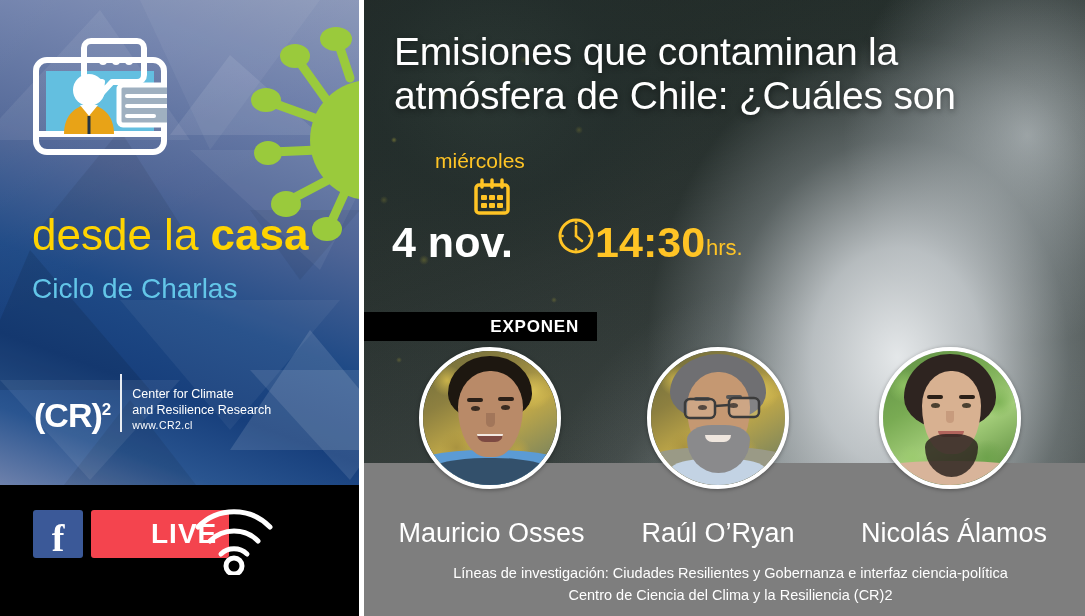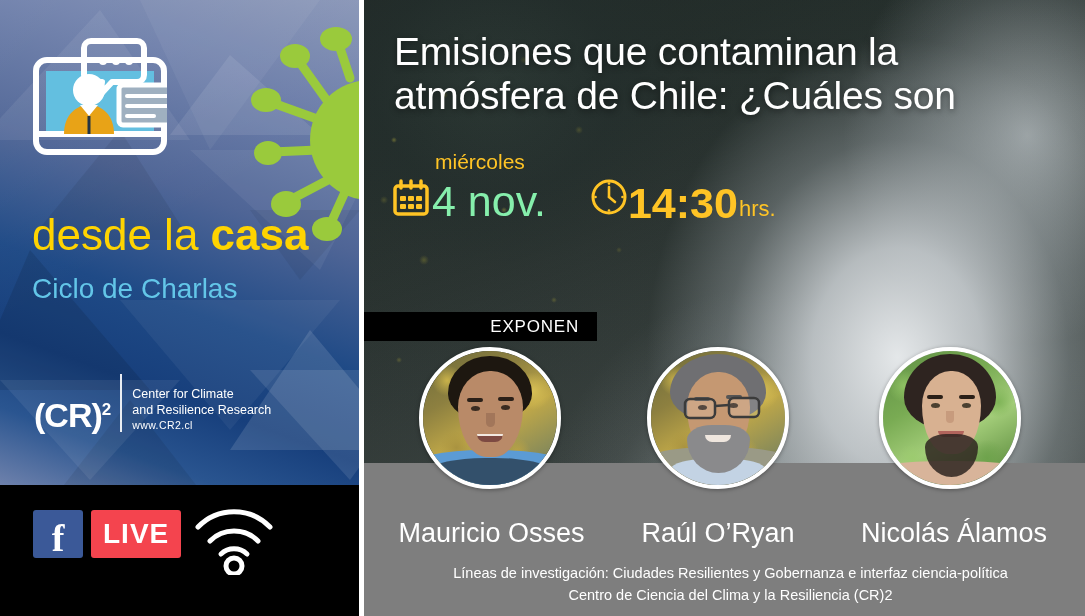--- a/index.html
+++ b/index.html
@@ -65,21 +65,21 @@
   .fb-row { position:absolute; left:33px; top:25px; display:flex; align-items:stretch; }
   .fb-square {
     width:50px; height:48px; background:#3B5998; border-radius:3px;
     display:flex; align-items:center; justify-content:center;
   }
   .fb-f { color:#fff; font-size:38px; font-weight:bold; font-family:"Liberation Serif", serif; line-height:0.84; margin-top:9px; }
   .live-box {
     margin-left:8px; background:#F4444E; border-radius:3px; padding:0 12px; height:48px;
     display:flex; align-items:center; justify-content:center;
   }
-  .live-text { color:#fff; font-size:28px; font-weight:bold; letter-spacing:1px; }
+  .live-text { color:#fff; font-size:28px; font-weight:bold; letter-spacing:1px;margin-left:48px; }
 
   .wifi-icon { position:absolute; left:192px; top:14px; }
 
   .fb-url {
     position:absolute; left:30px; top:94px; color:#fff; font-size:21px; letter-spacing:0.1px;
   }
 
   .divider { position:absolute; left:359px; top:0; width:5px; height:616px; background:#fff; }
 
   
@@ -114,37 +114,37 @@
 
   .talk-title {
     position:absolute; left:30px; top:30px; width:670px;
     color:#fff; font-size:39px; line-height:1.14; letter-spacing:-0.2px;
     text-shadow:0 2px 6px rgba(0,0,0,0.45);
   }
 
   .datetime-row {
     position:absolute; left:28px; top:178px; display:flex; align-items:flex-end;
   }
-  .date-group { position:relative; display:flex; align-items:center; }
+  .date-group { position:relative; display:flex; align-items:flex-end;flex-direction:column; }
   .weekday {
     position:absolute; left:43px; top:-28px; color:#FFC425; font-size:21px; line-height:1;
     white-space:nowrap;
   }
   .cal-icon { margin-right:2px; margin-bottom:3px; }
-  .date-text { color:#86efac; font-size:43px; font-weight:normal; line-height:0.92; }
+  .date-text { color:#ffffff; font-size:43px; font-weight:bold; line-height:0.92; }
   .time-group { display:flex; align-items:flex-end; margin-left:44px; }
   .clock-icon { margin-bottom:4px; }
   .time-text { color:#FFC425; font-size:43px; font-weight:bold; line-height:0.92;text-align:right; }
   .hrs-text { color:#FFC425; font-size:22px; line-height:1; margin-bottom:4px; margin-left:1px; }
 
   .exponen-badge {
     position:absolute; left:0; top:312px; width:233px; height:29px; background:#000;
     display:flex; align-items:center; justify-content:flex-end; padding-right:18px;
   }
-  .exponen-text { color:#fff; font-size:17px; font-weight:normal; letter-spacing:0.8px; }
+  .exponen-text { color:#fff; font-size:17px; font-weight:bold; letter-spacing:0.8px; }
 
   .gray-band {
     position:absolute; left:0; top:463px; width:721px; height:153px; background:#7E7E7E;
   }
 
   .speakers { position:absolute; left:0; top:347px; width:721px; height:175px; }
   .speaker { position:absolute; width:142px; }
   .sp1 { left:55px; }
   .sp2 { left:283px; }
   .sp3 { left:515px; }

